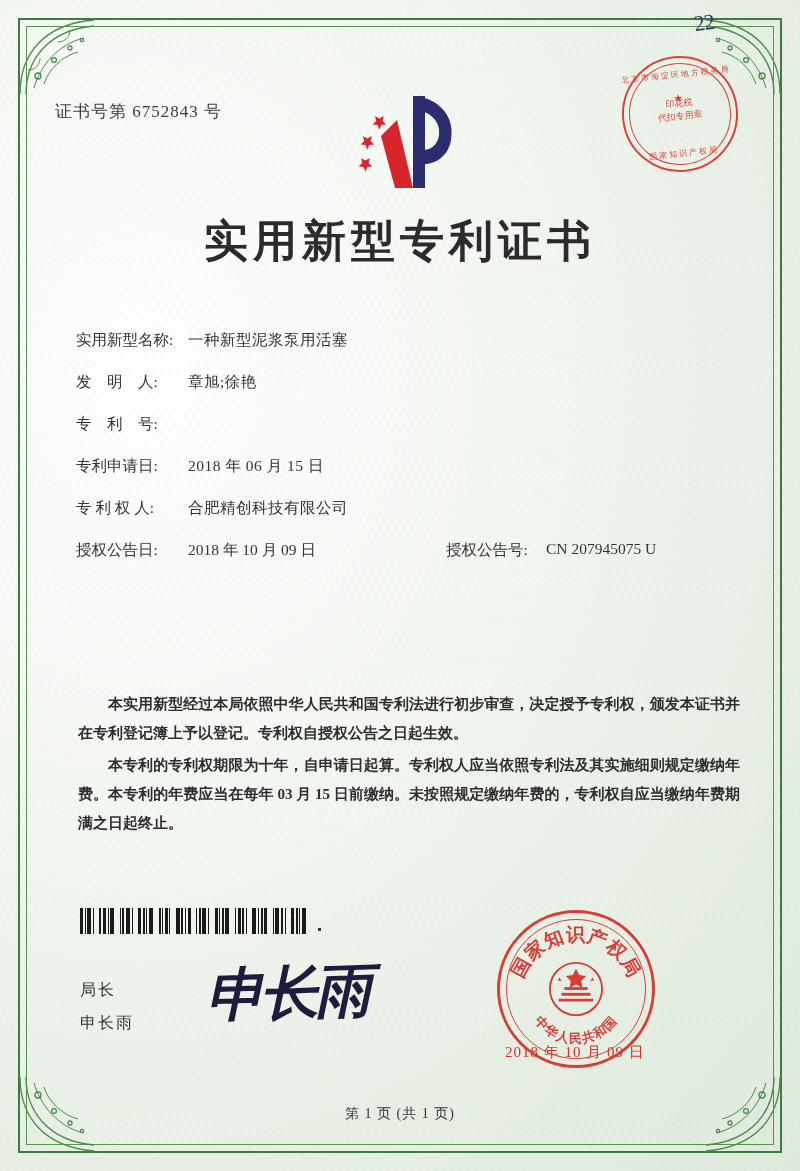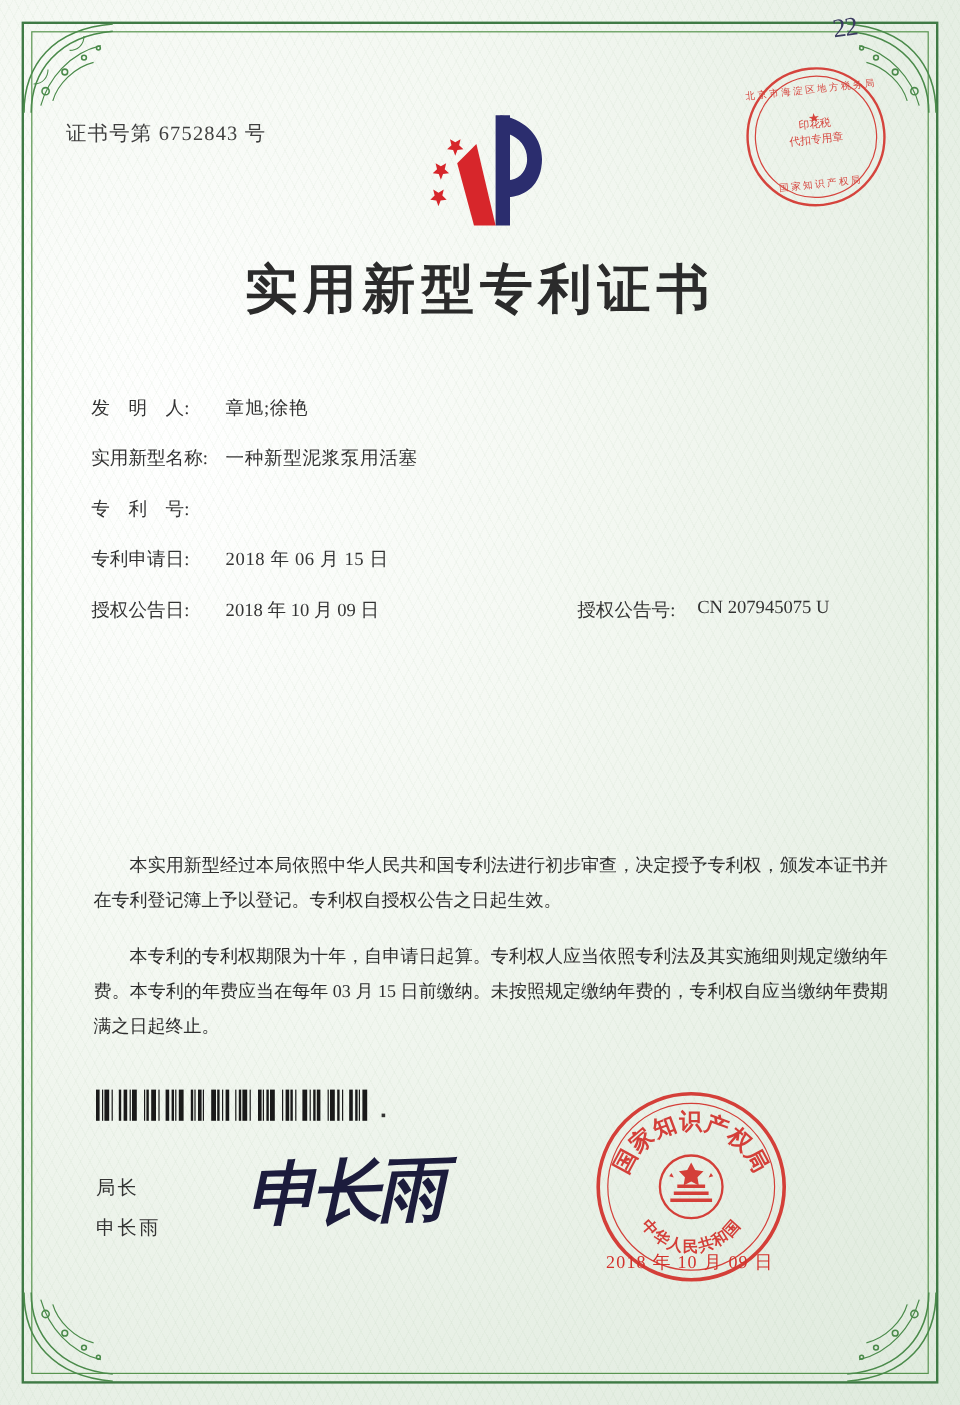--- a/index.html
+++ b/index.html
@@ -132,33 +132,33 @@
   .row{ display:flex; align-items:flex-start; margin-bottom:21px; }
   .row .lbl{
     flex:0 0 112px;
     letter-spacing:0px;
     white-space:pre;
     color:#333;
   }
   .row .val{ flex:1 1 auto; letter-spacing:.5px; }
   .row .val .l2{ display:block; margin-top:6px; }
 
-  .row-split{ display:flex; align-items:flex-start; margin-bottom:6px;gap:35px; }
+  .row-split{ display:flex; align-items:flex-start; margin-bottom:6px; }
   .row-split .left{ display:flex; flex:0 0 370px; }
   .row-split .right{ display:flex; flex:1 1 auto; }
   .row-split .lbl2{ flex:0 0 112px; white-space:pre; }
   .row-split .lbl3{ flex:0 0 100px; white-space:pre; }
 
   
   .paras{
     position:absolute; left:78px; right:60px; top:690px;
     font-size:15px; line-height:29px; color:#2e2e2e;
     text-align:justify;
   }
-  .paras p{ margin:18px 0 3px 0; text-indent:2em; }
+  .paras p{ margin:0 0 3px 0; text-indent:2em;font-weight:bold; }
 
   
   .barcode{
     position:absolute; left:80px; top:908px; height:26px; width:232px;
   }
   .barcode i{
     display:inline-block; height:100%; background:#1a1a1a; margin-right:1.6px;
     vertical-align:top;
   }
   .barcode-dot{
@@ -273,38 +273,42 @@
       <path d="M8 44 l4.4 2.6 4.4-2.6 -1.2 5 3.6 3.4 -5 .7 -1.8 4.7 -1.8-4.7 -5-.7 3.6-3.4z" fill="#d7262b"></path>
       <path d="M6 66 l4.4 2.6 4.4-2.6 -1.2 5 3.6 3.4 -5 .7 -1.8 4.7 -1.8-4.7 -5-.7 3.6-3.4z" fill="#d7262b"></path>
     </svg>
   </div>
 
   <div class="doc-title">实用新型专利证书</div>
 
   <div class="fields">
 
     <div class="row">
+      <div class="lbl">实用新型名称:</div>
+      <div class="val">一种新型泥浆泵用活塞</div>
+    </div>
+
+    <div class="row">
       <div class="lbl">发　明　人:</div>
       <div class="val">章旭;徐艳</div>
     </div>
 
     <div class="row">
-      <div class="lbl">实用新型名称:</div>
-      <div class="val">一种新型泥浆泵用活塞</div>
-    </div>
-
-    <div class="row">
       <div class="lbl">专　利　号:</div>
     </div>
 
     <div class="row">
       <div class="lbl">专利申请日:</div>
       <div class="val">2018 年 06 月 15 日</div>
     </div>
 
+    <div class="row">
+      <div class="lbl">专 利 权 人:</div>
+      <div class="val">合肥精创科技有限公司</div>
+    </div>
 
 
     <div class="row-split">
       <div class="left">
         <div class="lbl2">授权公告日:</div>
         <div>2018 年 10 月 09 日</div>
       </div>
       <div class="right">
         <div class="lbl3">授权公告号:</div>
         <div>CN 207945075 U</div>
@@ -360,13 +364,14 @@
         <path d="M15 34 h30 v3 h-30z" fill="#d3322c"></path>
         <path d="M18 28 h24 v3 h-24z" fill="#d3322c"></path>
         <path d="M30 9 l3.4 6.6 7.2 1 -5.2 5.1 1.2 7.2 -6.6-3.5 -6.6 3.5 1.2-7.2 -5.2-5.1 7.2-1z" fill="#d3322c"></path>
         <path d="M13 18 l2 4 -4-1z" fill="#d3322c"></path>
         <path d="M47 18 l-2 4 4-1z" fill="#d3322c"></path>
       </svg>
     </div>
   </div>
   <div class="stamp-date">2018 年 10 月 09 日</div>
 
+  <div class="footer">第 1 页 (共 1 页)</div>
 </div>
 
 </body></html>

